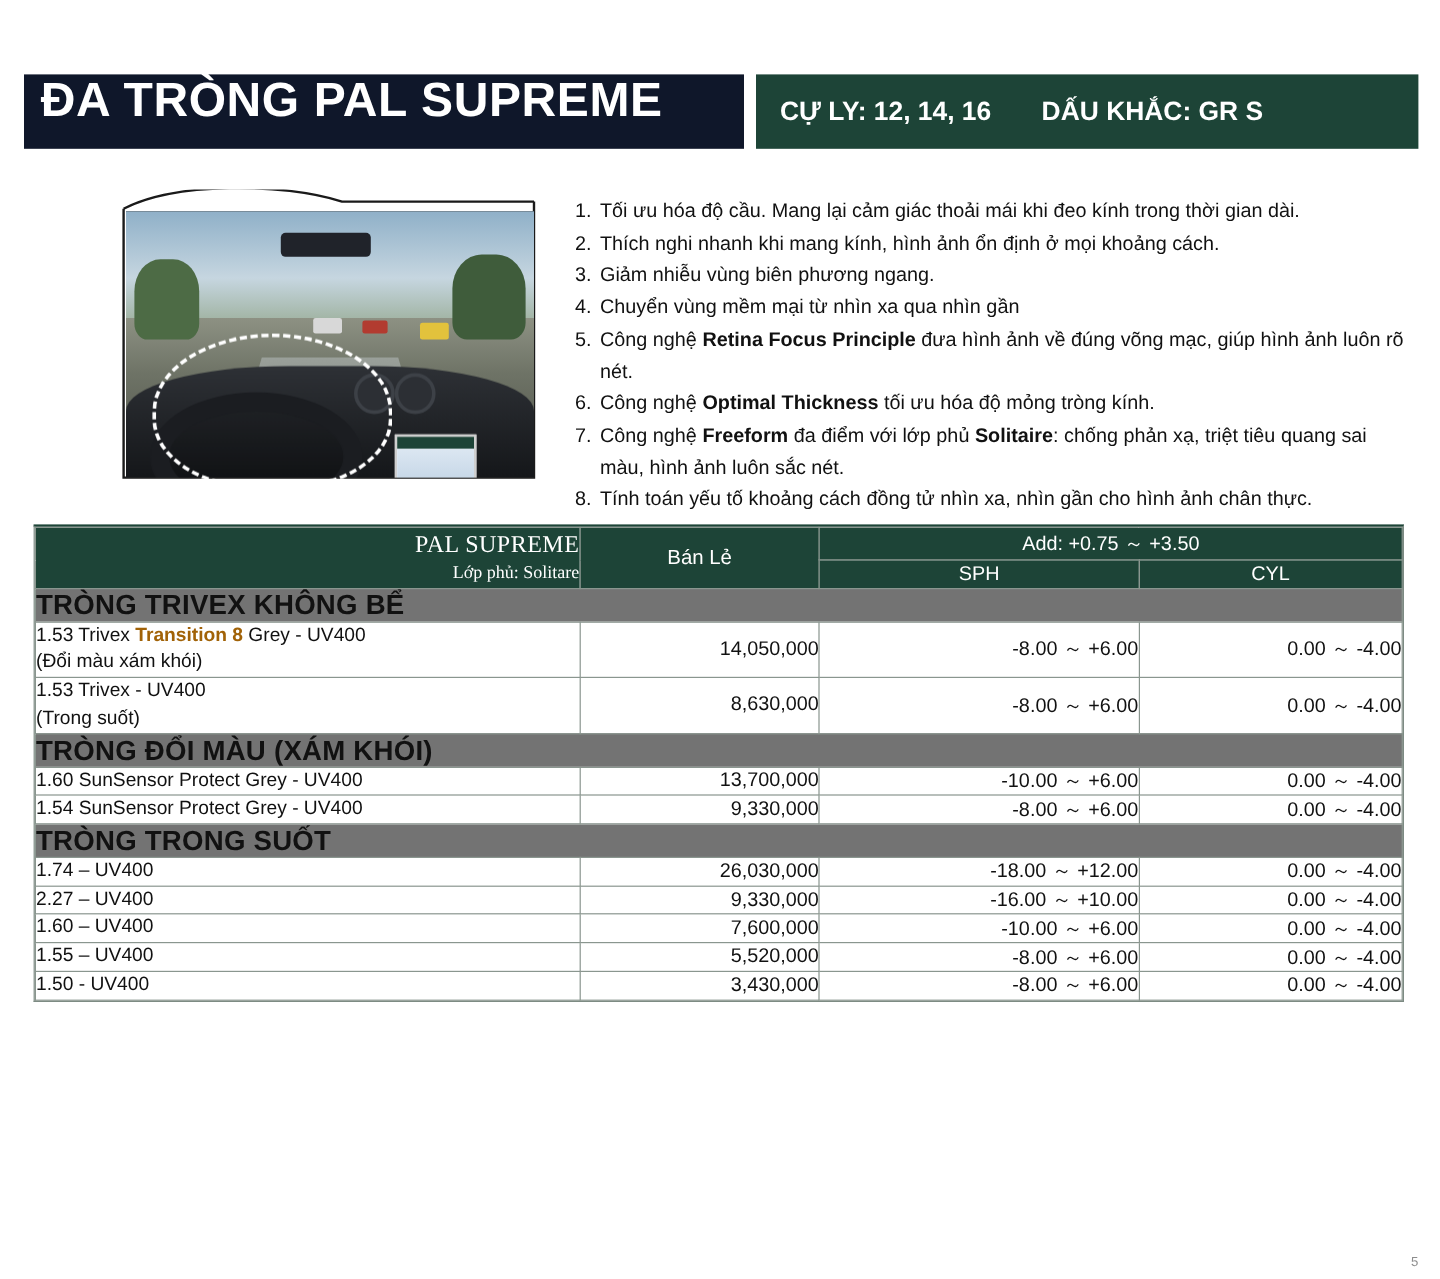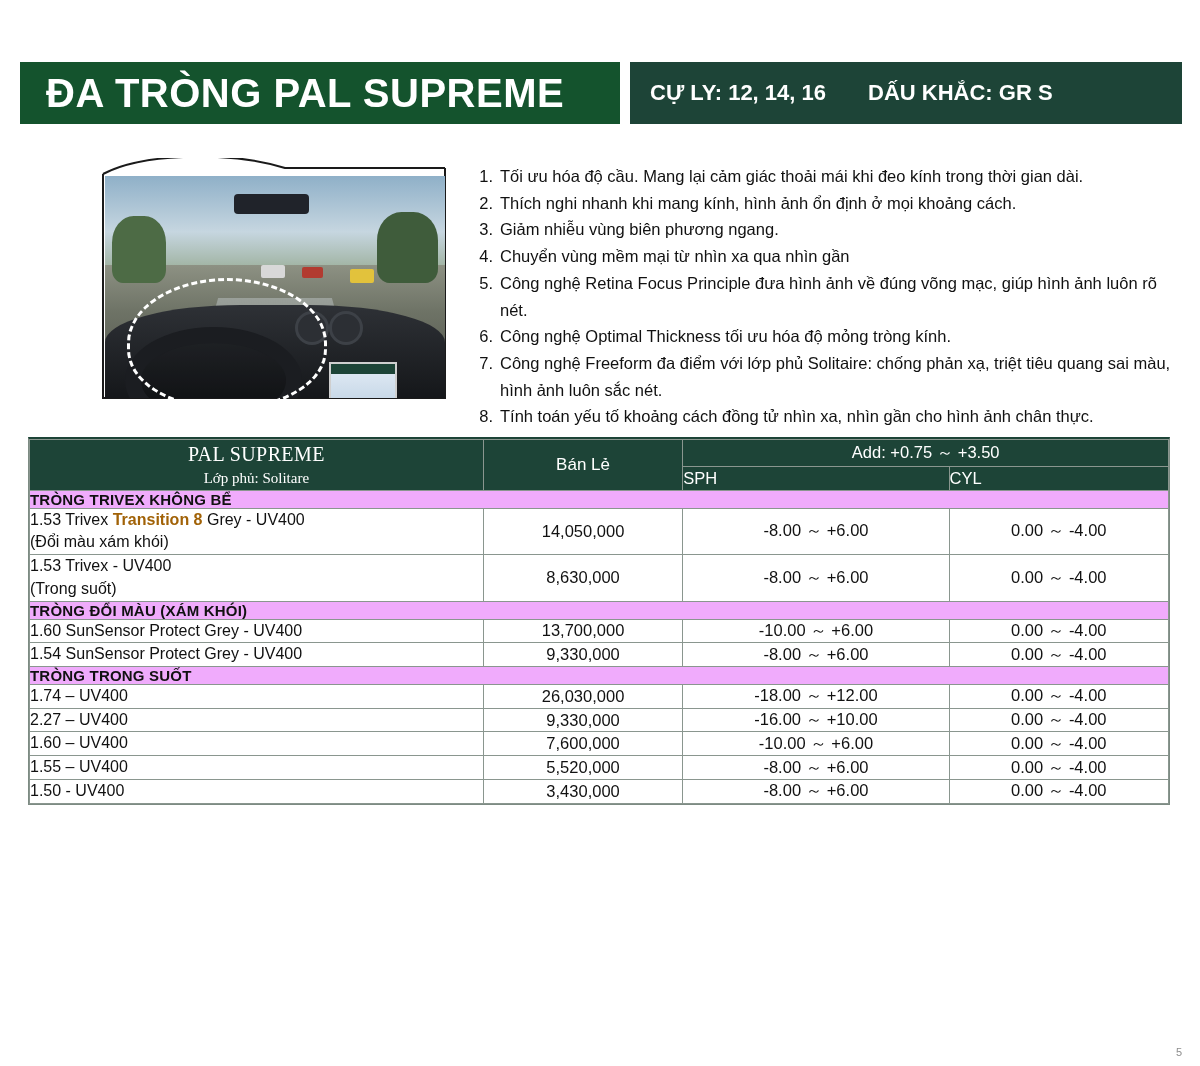--- a/index.html
+++ b/index.html
@@ -18,25 +18,24 @@
 
   
   .header {
     position: absolute;
     left: 20px; top: 62px;
     width: 1162px; height: 62px;
     display: flex;
     align-items: stretch;
   }
   .header-title-box {
-    background: #14532d;
+    background: #0f172a;
     color: #ffffff;
     display: flex;
-    align-items: center;
-    padding: 0 22px 0 26px;
+    padding: 0 22px 0 14px;
     min-width: 600px;
   }
   .header-title {
     font-size: 40px;
     font-weight: bold;
     letter-spacing: 0.5px;
     font-family: "Liberation Sans", sans-serif;
     white-space: nowrap;
   }
   .header-gap {
@@ -139,21 +138,21 @@
     display: flex;
     align-items: flex-start;
   }
   .feature-num {
     width: 22px;
     text-align: right;
     flex: 0 0 auto;
     padding-right: 7px;
   }
   .feature-text { flex: 1 1 auto; }
-  .feature-text b { font-weight: normal; }
+  .feature-text b { font-weight: bold; }
 
   
   .table-wrap {
     position: absolute;
     left: 28px; top: 437px;
     width: 1142px;
     border: 1px solid #7d8b83;
     border-top: 2px solid #1d4437;
   }
   table.pricing {
@@ -166,49 +165,49 @@
     border: 1px solid #8a968f;
     padding: 0;
   }
   .th-dark {
     background: #1d4437;
     color: #ffffff;
     font-weight: normal;
     vertical-align: middle;
   }
   .th-name {
-    text-align: center;
+    text-align: right;
     padding: 10px 16px;
     line-height: 1.42;
   }
   .th-name .t1 { font-size: 20px; letter-spacing: .4px; font-family: "Liberation Serif", serif; }
   .th-name .t2 { font-size: 15px; font-family: "Liberation Serif", serif; }
   .th-center {
     text-align: center;
     font-size: 17px;
     padding: 8px 6px;
   }
   .th-add { text-align: center; font-size: 16.5px; padding: 6px 4px; }
-  .th-sub { font-size: 16.5px; padding: 5px 4px; margin-top: 11px; }
+  .th-sub { text-align: center; font-size: 16.5px; padding: 5px 4px; margin-top: 11px; }
 
   .group-row td {
-    background: #f0abfc;
+    background: #737373;
     font-weight: bold;
-    font-size: 15px;
+    font-size: 23px;
     padding: 8px 16px;
     letter-spacing: .2px;
   }
   .row-name {
     padding: 9px 16px;
     line-height: 1.42;
     font-size: 16px;
   }
   .row-name .accent { color: #a16207; font-weight: bold; }
   .row-val {
-    text-align: center;
+    text-align: right;
     font-size: 16.5px;
     padding: 9px 6px;
   }
   .col-w-name { width: 455px; }
   .col-w-price { width: 200px; }
   .col-w-sph { width: 267px; }
   .col-w-cyl { width: 220px; }
 
   .page-num {
     position: absolute;

